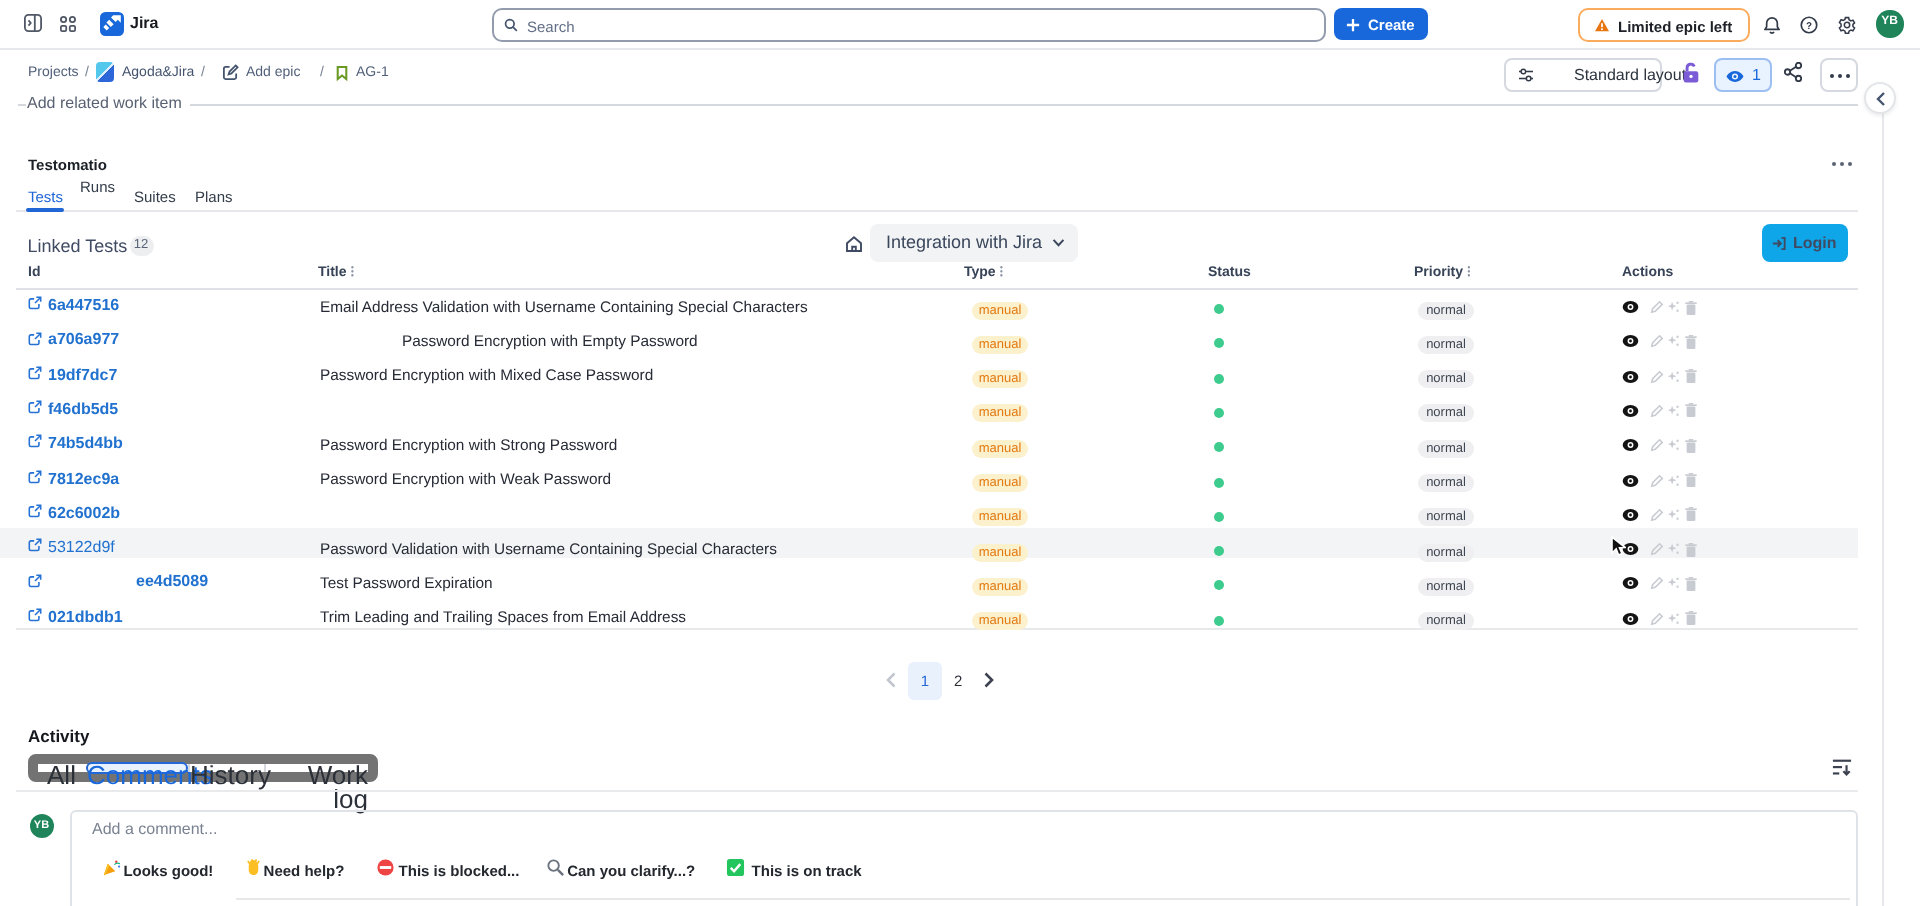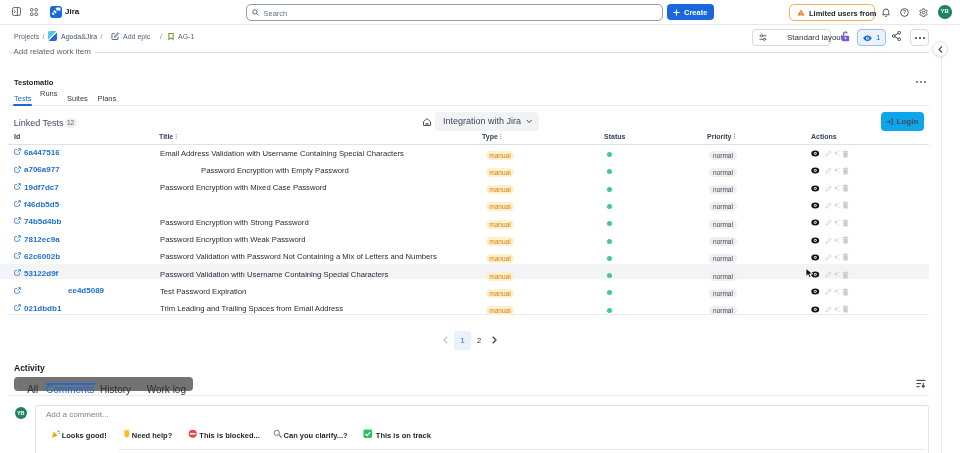--- a/index.html
+++ b/index.html
@@ -47,21 +47,21 @@
     </svg>
     <div class="abs nw" style="left:17px;top:4.5px;font-size:7.5px;font-weight:bold;line-height:7.5px;">Create</div>
   </div>
 
   <div class="abs" style="left:789px;top:3.5px;width:86px;height:17px;border:1px solid #fbab5e;border-radius:5px;">
     <svg class="abs" style="left:7px;top:4.5px" width="8" height="7" viewBox="0 0 18 16">
       <path d="M9 1 17 15H1z" fill="#e8750f"></path>
       <rect x="8" y="6" width="2" height="4.5" fill="#fff"></rect>
       <rect x="8" y="11.8" width="2" height="2" fill="#fff"></rect>
     </svg>
-    <div class="abs nw" style="left:19px;top:5px;font-size:7.5px;font-weight:600;color:#1d2127;line-height:7.5px;">Limited users from</div>
+    <div class="abs nw" style="left:19px;top:5px;font-size:7.5px;font-weight:600;color:#1d2127;line-height:7.5px;">Limited epic left</div>
   </div>
   <svg class="abs" style="left:882px;top:7.5px" width="8" height="9" viewBox="0 0 18 20">
     <path d="M9 2a6 6 0 0 1 6 6v4l1.8 3H1.2L3 12V8a6 6 0 0 1 6-6z" fill="none" stroke="#333b49" stroke-width="1.9"></path>
     <path d="M6.8 17.7a2.4 2.4 0 0 0 4.4 0" fill="none" stroke="#333b49" stroke-width="1.9"></path>
   </svg>
   <svg class="abs" style="left:900px;top:7.5px" width="9" height="9" viewBox="0 0 20 20">
     <circle cx="10" cy="10" r="8.6" fill="none" stroke="#333b49" stroke-width="1.9"></circle>
     <text x="10" y="14" font-size="11" font-weight="bold" fill="#333b49" text-anchor="middle" font-family="Liberation Sans">?</text>
   </svg>
   <svg class="abs" style="left:919px;top:7.5px" width="9" height="9" viewBox="0 0 20 20">
@@ -359,50 +359,49 @@
         <rect x="5.5" y="1" width="5" height="2" fill="#c8cbd1"></rect>
       </svg>
     </div>
 <div style="position:relative;height:17.27px;">
       <svg style="position:absolute;left:14px;top:2.2px" width="7" height="7" viewBox="0 0 16 16">
         <path d="M12.5 9v3.5a1.8 1.8 0 0 1-1.8 1.8H3.3a1.8 1.8 0 0 1-1.8-1.8V5.1a1.8 1.8 0 0 1 1.8-1.8H7" fill="none" stroke="#2572d4" stroke-width="1.8"></path>
         <path d="M9.5 1.5H14.5V6.5" fill="none" stroke="#2572d4" stroke-width="1.8"></path>
         <path d="M14 2 8 8" fill="none" stroke="#2572d4" stroke-width="1.8"></path>
       </svg>
       <div class="abs nw" style="left:24px;top:2px;font-size:8px;font-weight:bold;color:#2171cf;line-height:9px;">62c6002b</div>
-      <div class="abs nw" style="left:160px;top:2.5px;font-size:7.7px;color:#262b35;line-height:9px;">Password Validation with Password Not Containing a Mix of Letters and Numbers</div>
-      <div class="abs" style="left:486px;top:4.5px;width:28px;height:9px;background:#fcf1cd;border-radius:5px;font-size:6.5px;color:#e2790f;text-align:center;line-height:9px;">manual</div>
-      <div class="abs" style="left:606.5px;top:6px;width:5px;height:5px;border-radius:50%;background:#3dcb8e;"></div>
-      <div class="abs" style="left:709px;top:4.5px;width:28px;height:9px;background:#efeff1;border-radius:5px;font-size:6.5px;color:#3f4653;text-align:center;line-height:9px;">normal</div>
-      <svg style="position:absolute;left:811px;top:4px" width="8.5" height="7" viewBox="0 0 18 14">
-        <ellipse cx="9" cy="7" rx="8.3" ry="6.3" fill="#141414"></ellipse>
-        <circle cx="9" cy="7" r="3.1" fill="#fff"></circle>
-        <circle cx="9" cy="7" r="1.5" fill="#141414"></circle>
-      </svg>
-      <svg style="position:absolute;left:824.5px;top:4px" width="7" height="7" viewBox="0 0 16 16">
-        <path d="M2 14l1-4 8-8 3 3-8 8z" fill="none" stroke="#c8cbd1" stroke-width="1.8"></path>
-      </svg>
-      <svg style="position:absolute;left:833px;top:4px" width="7" height="7" viewBox="0 0 16 16">
-        <path d="M7 2 8.3 5.7 12 7 8.3 8.3 7 12 5.7 8.3 2 7l3.7-1.3z" fill="#c8cbd1"></path>
-        <rect x="12" y="2" width="2.4" height="2.4" fill="#c8cbd1"></rect>
-        <rect x="12" y="11" width="2.4" height="2.4" fill="#c8cbd1"></rect>
-      </svg>
-      <svg style="position:absolute;left:841.5px;top:3.5px" width="7" height="8" viewBox="0 0 16 18">
-        <rect x="3" y="5" width="10" height="12" rx="1.2" fill="#c8cbd1"></rect>
-        <rect x="1.5" y="2.5" width="13" height="2" fill="#c8cbd1"></rect>
-        <rect x="5.5" y="1" width="5" height="2" fill="#c8cbd1"></rect>
-      </svg>
-    </div>
-<div style="position:relative;height:17.27px;">
-      <svg style="position:absolute;left:14px;top:2.2px" width="7" height="7" viewBox="0 0 16 16">
-        <path d="M12.5 9v3.5a1.8 1.8 0 0 1-1.8 1.8H3.3a1.8 1.8 0 0 1-1.8-1.8V5.1a1.8 1.8 0 0 1 1.8-1.8H7" fill="none" stroke="#2572d4" stroke-width="1.8"></path>
-        <path d="M9.5 1.5H14.5V6.5" fill="none" stroke="#2572d4" stroke-width="1.8"></path>
-        <path d="M14 2 8 8" fill="none" stroke="#2572d4" stroke-width="1.8"></path>
-      </svg>
-      <div class="abs nw" style="left:24px;top:2px;font-size:8px;font-weight:bold;color:#2171cf;line-height:9px;">53122d9f</div>
+      <div class="abs" style="left:486px;top:4.5px;width:28px;height:9px;background:#fcf1cd;border-radius:5px;font-size:6.5px;color:#e2790f;text-align:center;line-height:9px;">manual</div>
+      <div class="abs" style="left:606.5px;top:6px;width:5px;height:5px;border-radius:50%;background:#3dcb8e;"></div>
+      <div class="abs" style="left:709px;top:4.5px;width:28px;height:9px;background:#efeff1;border-radius:5px;font-size:6.5px;color:#3f4653;text-align:center;line-height:9px;">normal</div>
+      <svg style="position:absolute;left:811px;top:4px" width="8.5" height="7" viewBox="0 0 18 14">
+        <ellipse cx="9" cy="7" rx="8.3" ry="6.3" fill="#141414"></ellipse>
+        <circle cx="9" cy="7" r="3.1" fill="#fff"></circle>
+        <circle cx="9" cy="7" r="1.5" fill="#141414"></circle>
+      </svg>
+      <svg style="position:absolute;left:824.5px;top:4px" width="7" height="7" viewBox="0 0 16 16">
+        <path d="M2 14l1-4 8-8 3 3-8 8z" fill="none" stroke="#c8cbd1" stroke-width="1.8"></path>
+      </svg>
+      <svg style="position:absolute;left:833px;top:4px" width="7" height="7" viewBox="0 0 16 16">
+        <path d="M7 2 8.3 5.7 12 7 8.3 8.3 7 12 5.7 8.3 2 7l3.7-1.3z" fill="#c8cbd1"></path>
+        <rect x="12" y="2" width="2.4" height="2.4" fill="#c8cbd1"></rect>
+        <rect x="12" y="11" width="2.4" height="2.4" fill="#c8cbd1"></rect>
+      </svg>
+      <svg style="position:absolute;left:841.5px;top:3.5px" width="7" height="8" viewBox="0 0 16 18">
+        <rect x="3" y="5" width="10" height="12" rx="1.2" fill="#c8cbd1"></rect>
+        <rect x="1.5" y="2.5" width="13" height="2" fill="#c8cbd1"></rect>
+        <rect x="5.5" y="1" width="5" height="2" fill="#c8cbd1"></rect>
+      </svg>
+    </div>
+<div style="position:relative;height:17.27px;">
+      <svg style="position:absolute;left:14px;top:2.2px" width="7" height="7" viewBox="0 0 16 16">
+        <path d="M12.5 9v3.5a1.8 1.8 0 0 1-1.8 1.8H3.3a1.8 1.8 0 0 1-1.8-1.8V5.1a1.8 1.8 0 0 1 1.8-1.8H7" fill="none" stroke="#2572d4" stroke-width="1.8"></path>
+        <path d="M9.5 1.5H14.5V6.5" fill="none" stroke="#2572d4" stroke-width="1.8"></path>
+        <path d="M14 2 8 8" fill="none" stroke="#2572d4" stroke-width="1.8"></path>
+      </svg>
+      <div class="abs nw" style="left:24px;top:2px;font-size:8px;font-weight:normal;color:#2171cf;line-height:9px;">53122d9f</div>
       <div class="abs nw" style="left:160px;top:2.5px;font-size:7.7px;color:#262b35;line-height:9px;">Password Validation with Username Containing Special Characters</div>
       <div class="abs" style="left:486px;top:4.5px;width:28px;height:9px;background:#fcf1cd;border-radius:5px;font-size:6.5px;color:#e2790f;text-align:center;line-height:9px;">manual</div>
       <div class="abs" style="left:606.5px;top:6px;width:5px;height:5px;border-radius:50%;background:#3dcb8e;"></div>
       <div class="abs" style="left:709px;top:4.5px;width:28px;height:9px;background:#efeff1;border-radius:5px;font-size:6.5px;color:#3f4653;text-align:center;line-height:9px;">normal</div>
       <svg style="position:absolute;left:811px;top:4px" width="8.5" height="7" viewBox="0 0 18 14">
         <ellipse cx="9" cy="7" rx="8.3" ry="6.3" fill="#141414"></ellipse>
         <circle cx="9" cy="7" r="3.1" fill="#fff"></circle>
         <circle cx="9" cy="7" r="1.5" fill="#141414"></circle>
       </svg>
       <svg style="position:absolute;left:824.5px;top:4px" width="7" height="7" viewBox="0 0 16 16">
@@ -493,21 +492,21 @@
   <path d="M1.5 1.5 8 8l-6.5 6.5" fill="none" stroke="#3c4250" stroke-width="2.6"></path>
 </svg>
 
 <div class="abs nw" style="left:14px;top:363.5px;font-size:8.5px;font-weight:bold;color:#15181e;line-height:8.5px;">Activity</div>
 <svg class="abs" style="left:916px;top:379px" width="10" height="10" viewBox="0 0 22 22">
   <line x1="1" y1="3" x2="21" y2="3" stroke="#3c4250" stroke-width="2.4"></line>
   <line x1="1" y1="10" x2="11" y2="10" stroke="#3c4250" stroke-width="2.4"></line>
   <line x1="1" y1="17" x2="8" y2="17" stroke="#3c4250" stroke-width="2.4"></line>
   <path d="M16 8v10M12.5 14.5 16 18l3.5-3.5" fill="none" stroke="#3c4250" stroke-width="2.4"></path>
 </svg>
-<div class="abs" style="left:14px;top:377px;height:13.5px;border:7px solid #737373;border-radius:4px;display:flex;font-size:10px;color:#2b3038;">
+<div class="abs" style="left:14px;top:377px;height:13.5px;border:5px solid #737373;border-radius:4px;display:flex;font-size:13px;color:#2b3038;">
   <div style="width:23.5px;text-align:center;line-height:11.5px;">All</div>
   <div style="width:51.5px;text-align:center;line-height:11.5px;background:#e9f2ff;border:1px solid #2468d8;border-radius:4px;color:#1868db;margin:-1px 0;">Comments</div>
   <div style="width:38px;text-align:center;line-height:11.5px;border-left:1px solid #d6dade;">History</div>
   <div style="width:52px;text-align:right;line-height:11.5px;border-left:1px solid #d6dade;">Work log</div>
 </div>
 <div class="abs" style="left:8px;top:394.5px;width:921px;height:1px;background:#e9eaec;"></div>
 
 <div class="abs" style="left:14.5px;top:406.5px;width:12.5px;height:12.5px;border-radius:50%;background:#1f845a;color:#fff;font-size:5.5px;font-weight:bold;text-align:center;line-height:12.5px;">YB</div>
 <div class="abs" style="left:35px;top:405px;width:894px;height:55px;border:1px solid #dfe3e8;border-radius:3px;"></div>
 <div class="abs nw" style="left:46px;top:410px;font-size:8px;color:#7a8291;line-height:9px;">Add a comment...</div>

